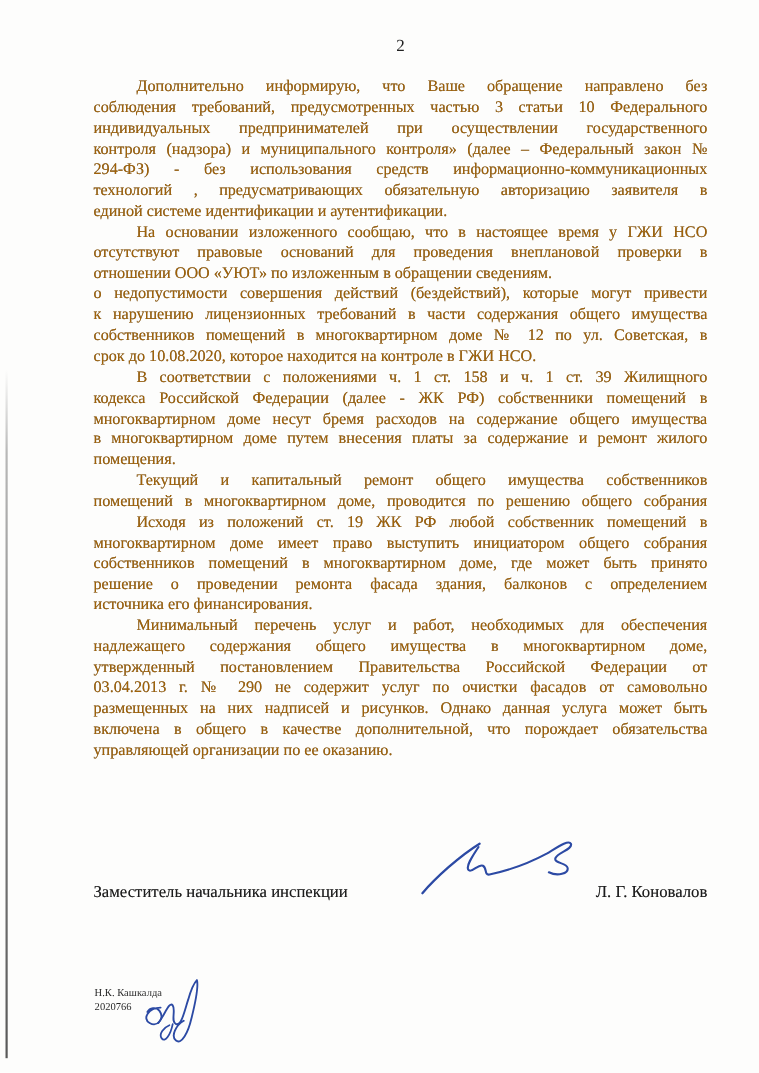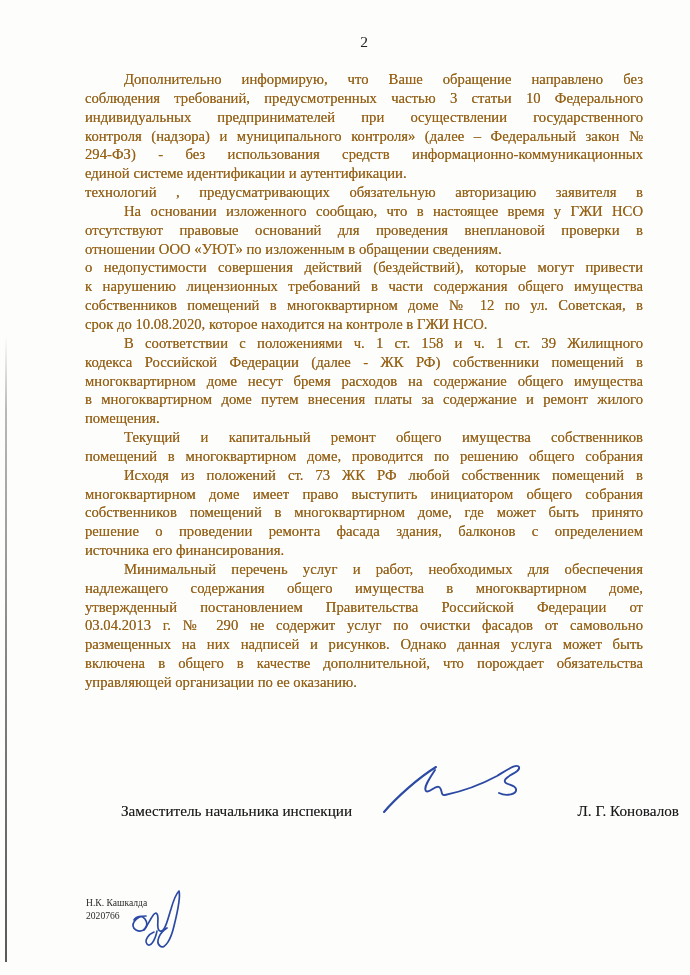--- a/index.html
+++ b/index.html
@@ -45,21 +45,20 @@
   .line { text-align: justify; text-align-last: justify; }
   .line.last { text-align-last: left; }
   .line.first { text-indent: 39px; }
   .sig-row {
     position: absolute;
     left: 85px; top: 802px; width: 558px;
     display: flex; justify-content: space-between; align-items: baseline;
     font-size: 15.2px;
     color: #1c1c1c;
     text-shadow: 0 0 0.4px rgba(20,20,20,0.5);
-    margin-left: 36px;
   }
   .sig-art {
     position: absolute;
     left: 378px; top: 758px;
     width: 150px; height: 60px;
   }
   .executor {
     position: absolute;
     left: 86px; top: 896px;
     font-size: 9.6px;
@@ -86,22 +85,22 @@
 
   <div class="page-number">2</div>
 
   <div class="doc-body" id="doc-body">
       <div class="para">
         <div class="line first">Дополнительно информирую, что Ваше обращение направлено без</div>
         <div class="line">соблюдения требований, предусмотренных частью 3 статьи 10 Федерального</div>
         <div class="line">индивидуальных предпринимателей при осуществлении государственного</div>
         <div class="line">контроля (надзора) и муниципального контроля» (далее – Федеральный закон №</div>
         <div class="line">294-ФЗ) - без использования средств информационно-коммуникационных</div>
+        <div class="line">технологий , предусматривающих обязательную авторизацию заявителя в</div>
         <div class="line last">единой системе идентификации и аутентификации.</div>
-        <div class="line">технологий , предусматривающих обязательную авторизацию заявителя в</div>
       </div>
       <div class="para">
         <div class="line first">На основании изложенного сообщаю, что в настоящее время у ГЖИ НСО</div>
         <div class="line">отсутствуют правовые оснований для проведения внеплановой проверки в</div>
         <div class="line last">отношении ООО «УЮТ» по изложенным в обращении сведениям.</div>
       </div>
       <div class="para">
         <div class="line">о недопустимости совершения действий (бездействий), которые могут привести</div>
         <div class="line">к нарушению лицензионных требований в части содержания общего имущества</div>
         <div class="line">собственников помещений в многоквартирном доме № 12 по ул. Советская, в</div>
@@ -112,21 +111,21 @@
         <div class="line">кодекса Российской Федерации (далее - ЖК РФ) собственники помещений в</div>
         <div class="line">многоквартирном доме несут бремя расходов на содержание общего имущества</div>
         <div class="line">в многоквартирном доме путем внесения платы за содержание и ремонт жилого</div>
         <div class="line last">помещения.</div>
       </div>
       <div class="para">
         <div class="line first">Текущий и капитальный ремонт общего имущества собственников</div>
         <div class="line">помещений в многоквартирном доме, проводится по решению общего собрания</div>
       </div>
       <div class="para">
-        <div class="line first">Исходя из положений ст. 73 ЖК РФ любой собственник помещений в</div>
+        <div class="line first">Исходя из положений ст. 19 ЖК РФ любой собственник помещений в</div>
         <div class="line">многоквартирном доме имеет право выступить инициатором общего собрания</div>
         <div class="line">собственников помещений в многоквартирном доме, где может быть принято</div>
         <div class="line">решение о проведении ремонта фасада здания, балконов с определением</div>
         <div class="line last">источника его финансирования.</div>
       </div>
       <div class="para">
         <div class="line first">Минимальный перечень услуг и работ, необходимых для обеспечения</div>
         <div class="line">надлежащего содержания общего имущества в многоквартирном доме,</div>
         <div class="line">утвержденный постановлением Правительства Российской Федерации от</div>
         <div class="line">03.04.2013 г. № 290 не содержит услуг по очистки фасадов от самовольно</div>

